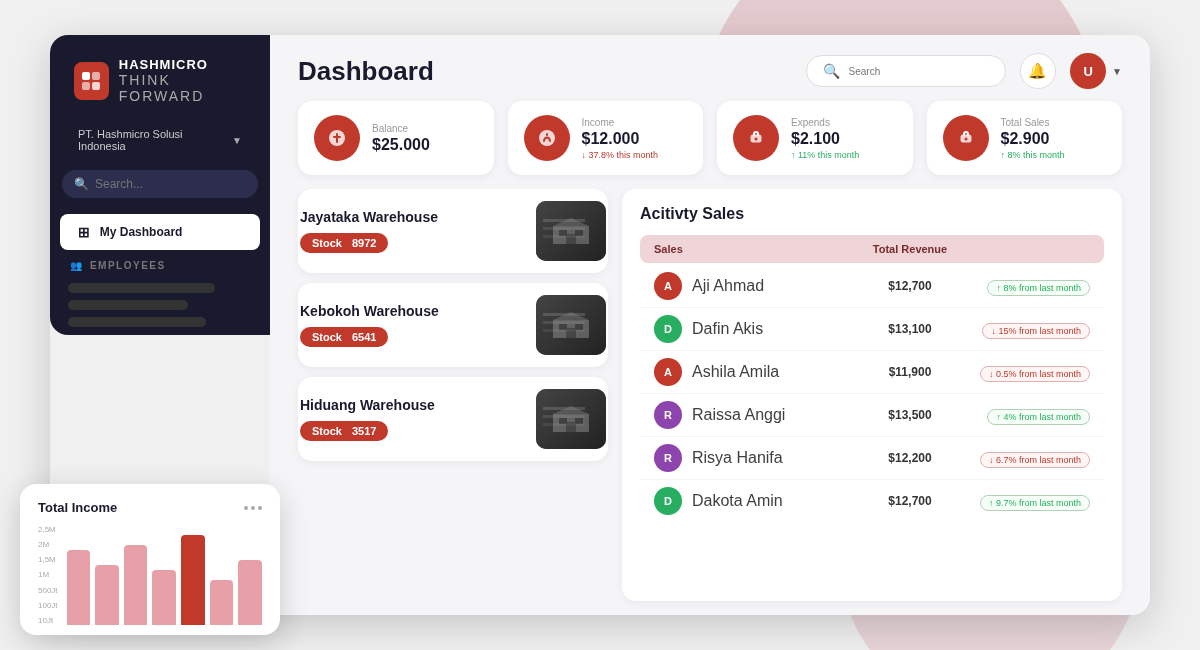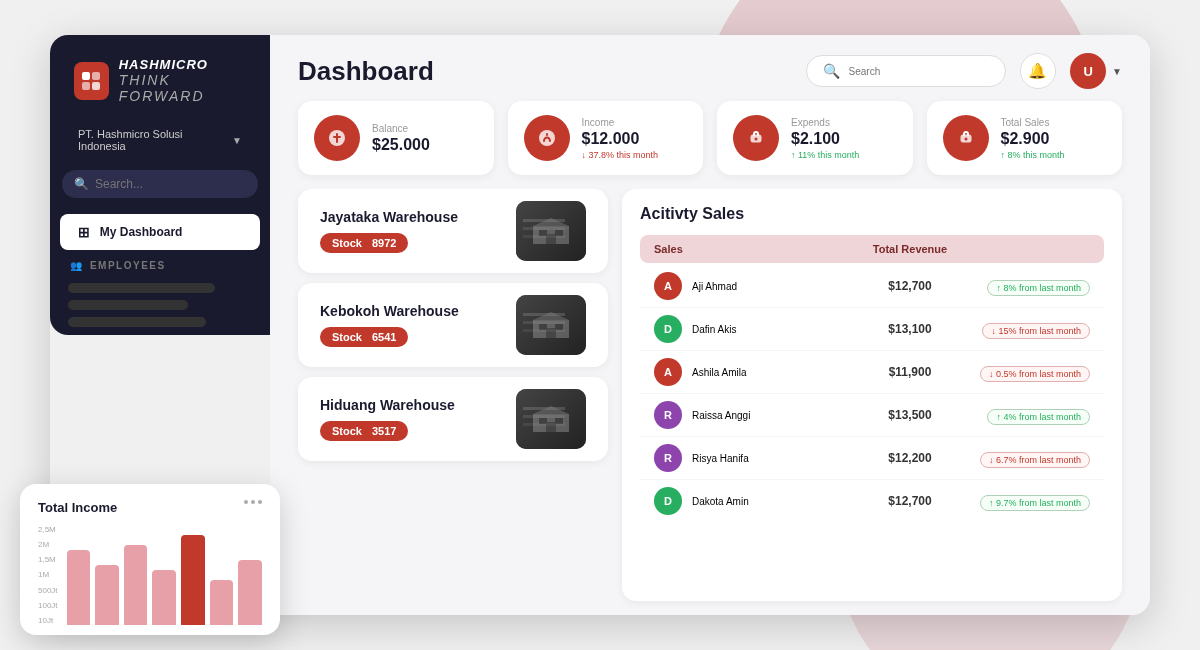--- a/index.html
+++ b/index.html
@@ -58,21 +58,20 @@
       flex-direction: column;
       padding: 0;
       position: relative;
       z-index: 2;
     }
     .sidebar-logo {
       display: flex;
       align-items: center;
       gap: 10px;
       padding: 22px 20px 16px 24px;
-      font-style: italic;
     }
     .logo-icon {
       width: 38px;
       height: 38px;
       background: #c0392b;
       border-radius: 8px;
       display: flex;
       align-items: center;
       justify-content: center;
       color: white;
@@ -308,21 +307,21 @@
     .warehouse-col {
       display: flex;
       flex-direction: column;
       gap: 10px;
       width: 310px;
       min-width: 310px;
     }
     .warehouse-card {
       background: white;
       border-radius: 14px;
-      padding: 12px 22px;
+      padding: 12px 2px;
       display: flex;
       align-items: center;
       justify-content: space-between;
       box-shadow: 0 2px 8px rgba(0,0,0,0.06);
     }
     .warehouse-info .wh-name {
       font-size: 14px;
       font-weight: 700;
       color: #1a1a2e;
       margin-bottom: 8px;
@@ -430,22 +429,22 @@
       border-radius: 50%;
       display: flex;
       align-items: center;
       justify-content: center;
       color: white;
       font-size: 11px;
       font-weight: 700;
       flex-shrink: 0;
     }
     .salesperson-name {
-      font-size: 10px;
-      color: #000000;
+      font-size: 16px;
+      color: #404040;
       font-weight: 500;
     }
     .col-revenue-data {
       width: 100px;
       font-size: 12px;
       color: #333;
       font-weight: 600;
       text-align: center;
     }
     .col-change-data {
@@ -472,20 +471,21 @@
       bottom: -20px;
       width: 260px;
       background: white;
       border-radius: 16px;
       padding: 16px 18px 10px 18px;
       box-shadow: 0 8px 30px rgba(0,0,0,0.18);
       z-index: 10;
     }
     .income-card-header {
       display: flex;
+      align-items: center;
       justify-content: space-between;
       margin-bottom: 10px;
     }
     .income-card-title {
       font-size: 13px;
       font-weight: 700;
       color: #1a1a2e;
     }
     .income-dots {
       display: flex;

